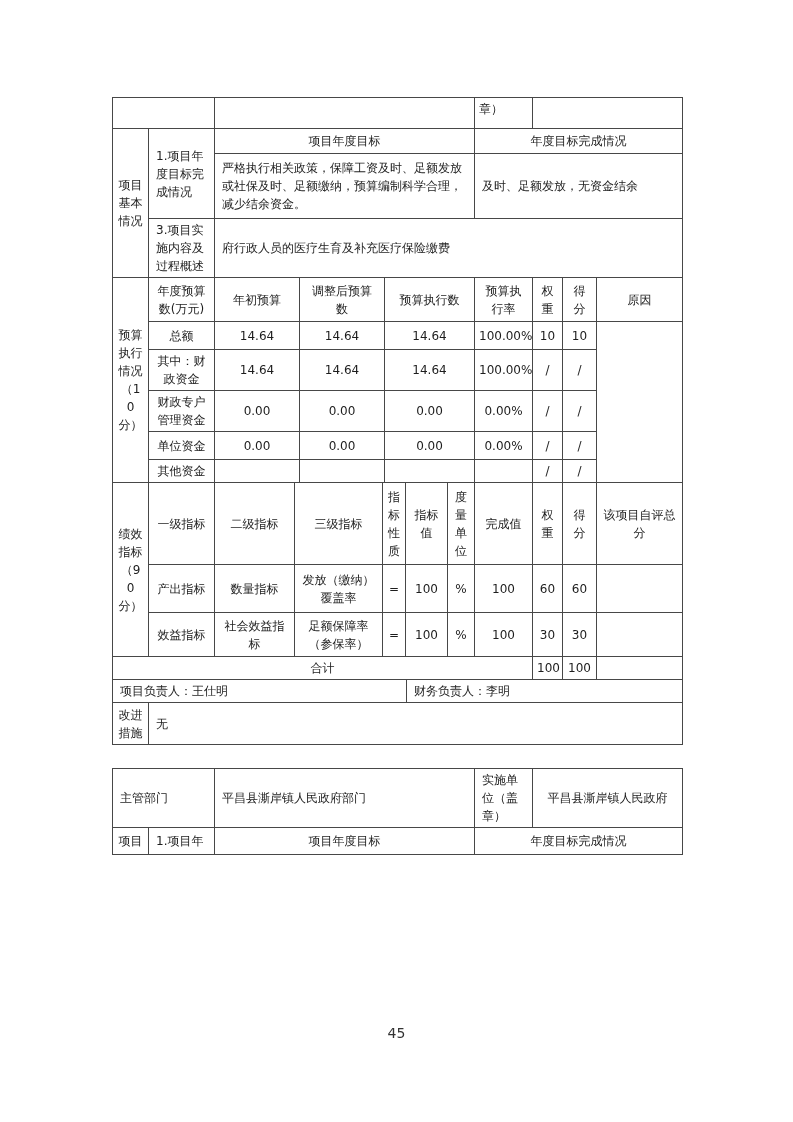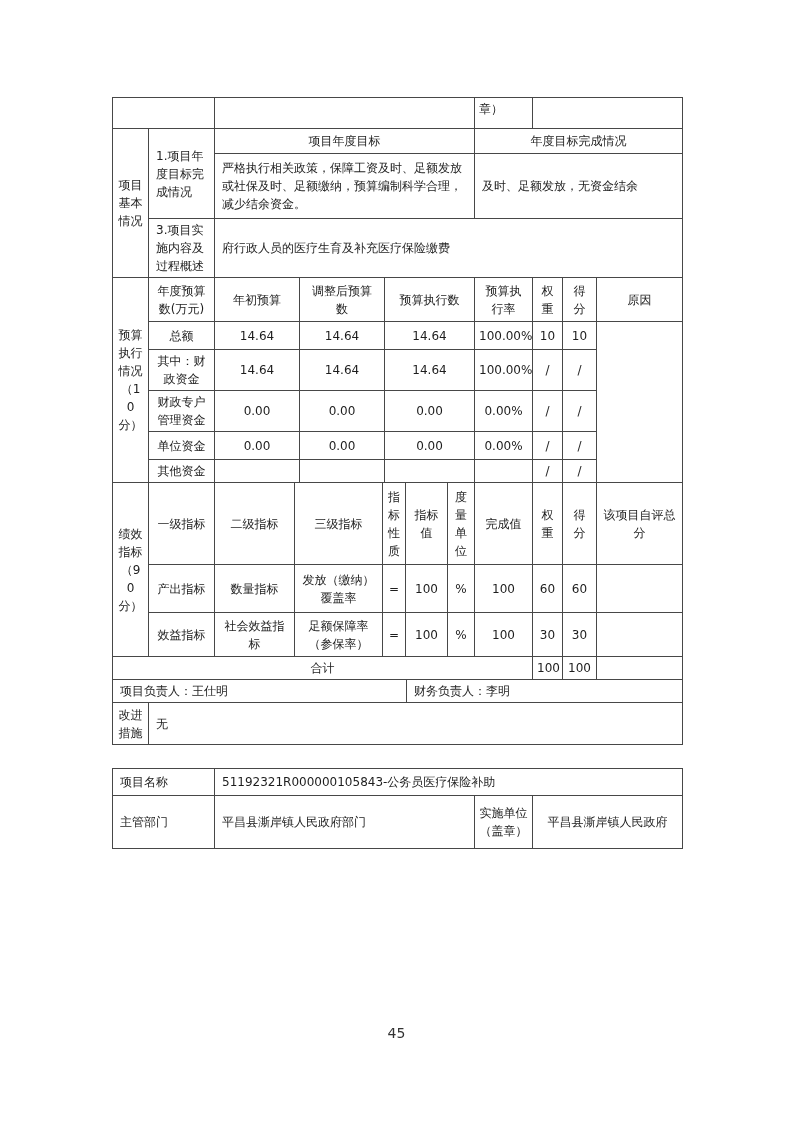--- a/index.html
+++ b/index.html
@@ -15,21 +15,21 @@
   }
   table + table { margin-top:-1px; }
   td {
     border:1px solid #474747; vertical-align:middle; text-align:center;
     padding:2px 4px; word-break:break-all; overflow:hidden;
   }
   td.left { text-align:left; padding-left:7px; }
   td.top { vertical-align:top; text-align:left; }
   td.vhead { padding:1px 5px;margin-top:36px; }      
   td.whead { padding:1px 6px; }      
-  td.seal  { padding:2px 1px; text-align:center; }
+  td.seal  { padding:2px 7px; text-align:left; }
   td.num { white-space:nowrap; }
   .t2gap { margin-top:23px; }
   .title-cell {
     font-size:18px; font-weight:bold; letter-spacing:1px;
     font-family:"DejaVu Sans", sans-serif;
   }
   .pagenum {
     position:absolute; left:0; top:1025px; width:793px; text-align:center;
     font-size:14px; color:#333;
   }
@@ -230,28 +230,30 @@
 
     <table class="t2gap">
       <colgroup>
         <col style="width:36px">
           <col style="width:66px">
           <col style="width:260px">
         <col style="width:58px">
           <col style="width:150px">
       </colgroup>
       <tbody>
-      <tr style="height:27px">
-        <td colspan="2" class="left">项目名称</td>
-        <td colspan="3" class="left">51192321R000000105843-公务员医疗保险补助</td>
-      </tr>
       <tr style="height:53px">
         <td colspan="2" class="left">主管部门</td>
         <td class="left">平昌县澌岸镇人民政府部门</td>
         <td class="seal">实施单位（盖章）</td>
         <td>平昌县澌岸镇人民政府</td>
       </tr>
+      <tr style="height:27px">
+        <td>项目</td>
+        <td class="left">1.项目年</td>
+        <td>项目年度目标</td>
+        <td colspan="2">年度目标完成情况</td>
+      </tr>
     </tbody>
       </table>
   </div>
 
   <div class="pagenum">45</div>
 </div>
 
 </body></html>

